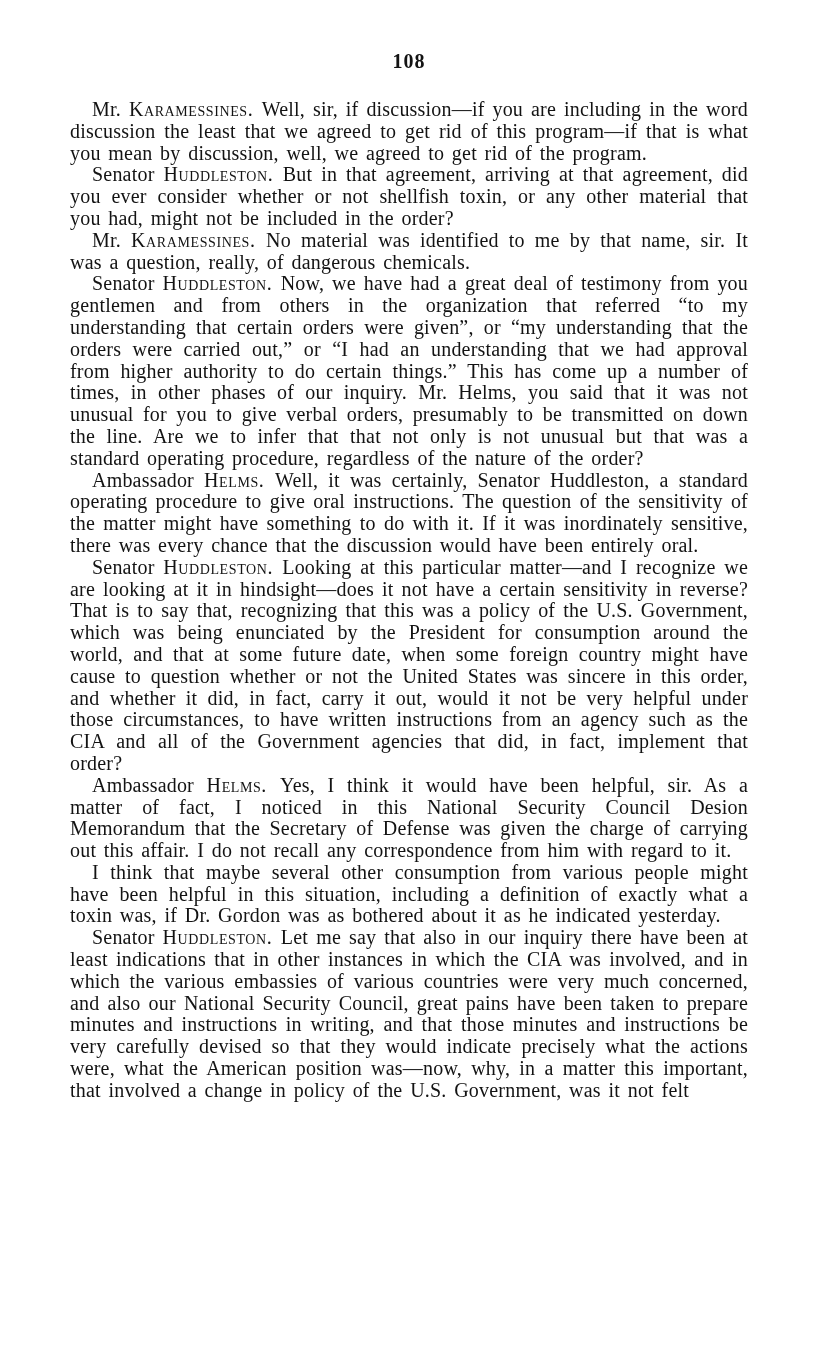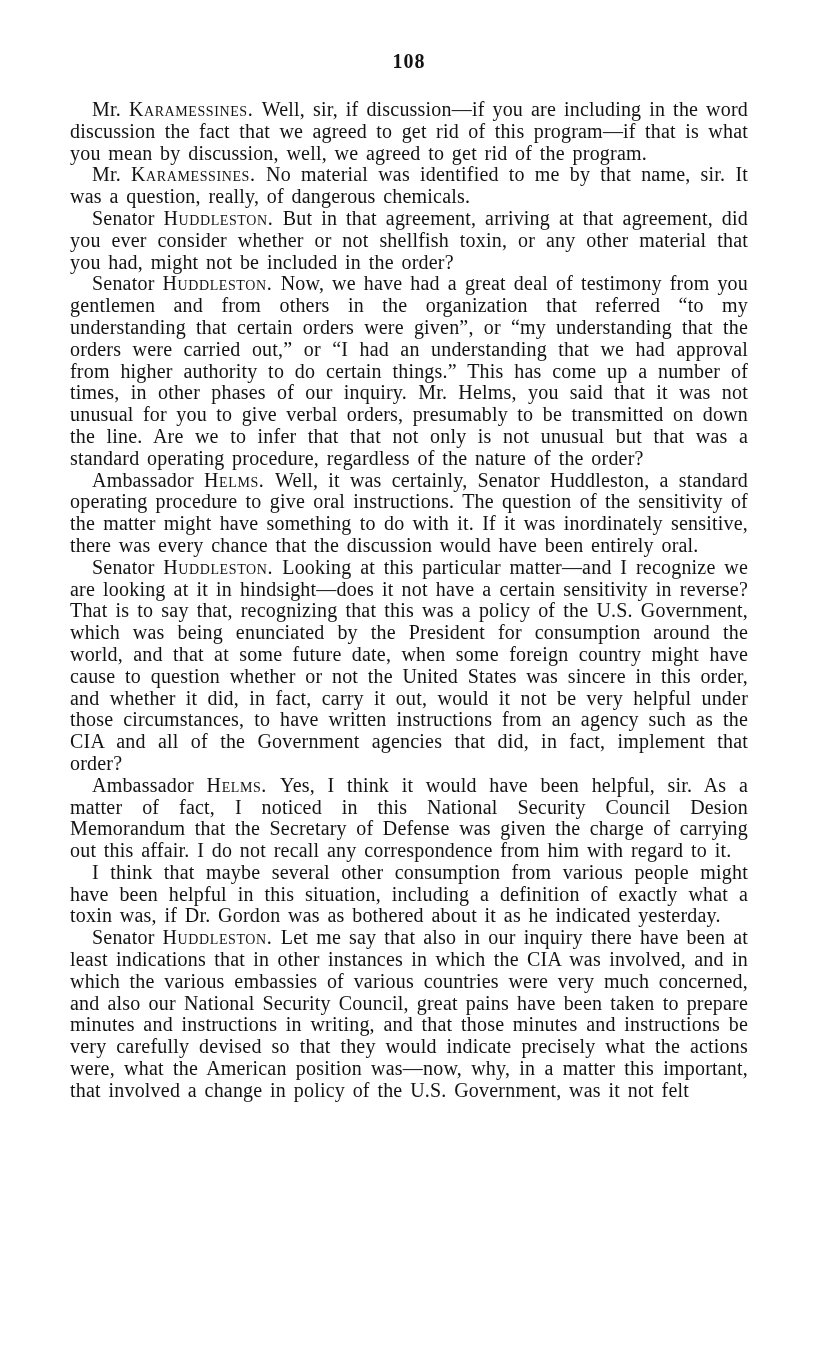--- a/index.html
+++ b/index.html
@@ -43,25 +43,25 @@
     font-variant: small-caps;
     letter-spacing: 0.6px;
   }
 </style>
 </head>
 <body>
 
 <div class="page">
   <div class="page-number">108</div>
   <main class="text-block">
-  <p class="para"><span class="speaker-prefix">Mr. </span><span class="speaker-name">Karamessines. </span><span class="para-text">Well, sir, if discussion—if you are including in the word discussion the fact that we agreed to get rid of this program—if that is what you mean by discussion, well, we agreed to get rid of the program.</span></p>
+  <p class="para"><span class="speaker-prefix">Mr. </span><span class="speaker-name">Karamessines. </span><span class="para-text">Well, sir, if discussion—if you are including in the word discussion the least that we agreed to get rid of this program—if that is what you mean by discussion, well, we agreed to get rid of the program.</span></p>
+
+  <p class="para"><span class="speaker-prefix">Senator </span><span class="speaker-name">Huddleston. </span><span class="para-text">But in that agreement, arriving at that agreement, did you ever consider whether or not shellfish toxin, or any other material that you had, might not be included in the order?</span></p>
 
   <p class="para"><span class="speaker-prefix">Mr. </span><span class="speaker-name">Karamessines. </span><span class="para-text">No material was identified to me by that name, sir. It was a question, really, of dangerous chemicals.</span></p>
-
-  <p class="para"><span class="speaker-prefix">Senator </span><span class="speaker-name">Huddleston. </span><span class="para-text">But in that agreement, arriving at that agreement, did you ever consider whether or not shellfish toxin, or any other material that you had, might not be included in the order?</span></p>
 
   <p class="para"><span class="speaker-prefix">Senator </span><span class="speaker-name">Huddleston. </span><span class="para-text">Now, we have had a great deal of testimony from you gentlemen and from others in the organization that referred “to my understanding that certain orders were given”, or “my understanding that the orders were carried out,” or “I had an understanding that we had approval from higher authority to do certain things.” This has come up a number of times, in other phases of our inquiry. Mr. Helms, you said that it was not unusual for you to give verbal orders, presumably to be transmitted on down the line. Are we to infer that that not only is not unusual but that was a standard operating procedure, regardless of the nature of the order?</span></p>
 
   <p class="para"><span class="speaker-prefix">Ambassador </span><span class="speaker-name">Helms. </span><span class="para-text">Well, it was certainly, Senator Huddleston, a standard operating procedure to give oral instructions. The question of the sensitivity of the matter might have something to do with it. If it was inordinately sensitive, there was every chance that the discussion would have been entirely oral.</span></p>
 
   <p class="para"><span class="speaker-prefix">Senator </span><span class="speaker-name">Huddleston. </span><span class="para-text">Looking at this particular matter—and I recognize we are looking at it in hindsight—does it not have a certain sensitivity in reverse? That is to say that, recognizing that this was a policy of the U.S. Government, which was being enunciated by the President for consumption around the world, and that at some future date, when some foreign country might have cause to question whether or not the United States was sincere in this order, and whether it did, in fact, carry it out, would it not be very helpful under those circumstances, to have written instructions from an agency such as the CIA and all of the Government agencies that did, in fact, implement that order?</span></p>
 
   <p class="para"><span class="speaker-prefix">Ambassador </span><span class="speaker-name">Helms. </span><span class="para-text">Yes, I think it would have been helpful, sir. As a matter of fact, I noticed in this National Security Council Desion Memorandum that the Secretary of Defense was given the charge of carrying out this affair. I do not recall any correspondence from him with regard to it.</span></p>
 
   <p class="para"><span class="speaker-prefix"></span><span class="speaker-name"></span><span class="para-text">I think that maybe several other consumption from various people might have been helpful in this situation, including a definition of exactly what a toxin was, if Dr. Gordon was as bothered about it as he indicated yesterday.</span></p>

